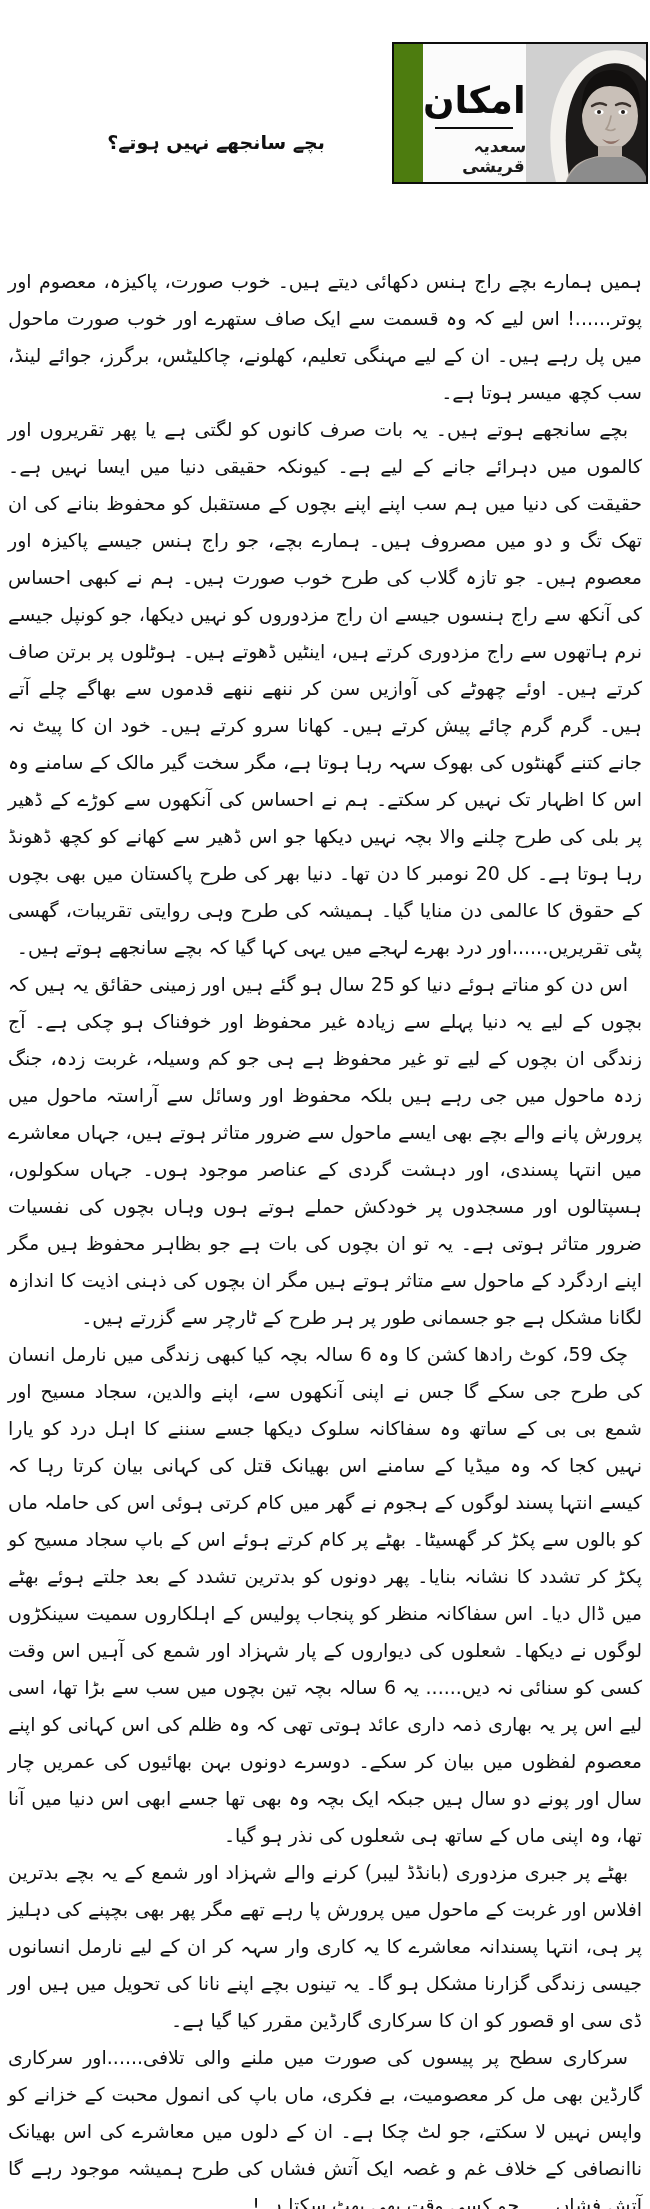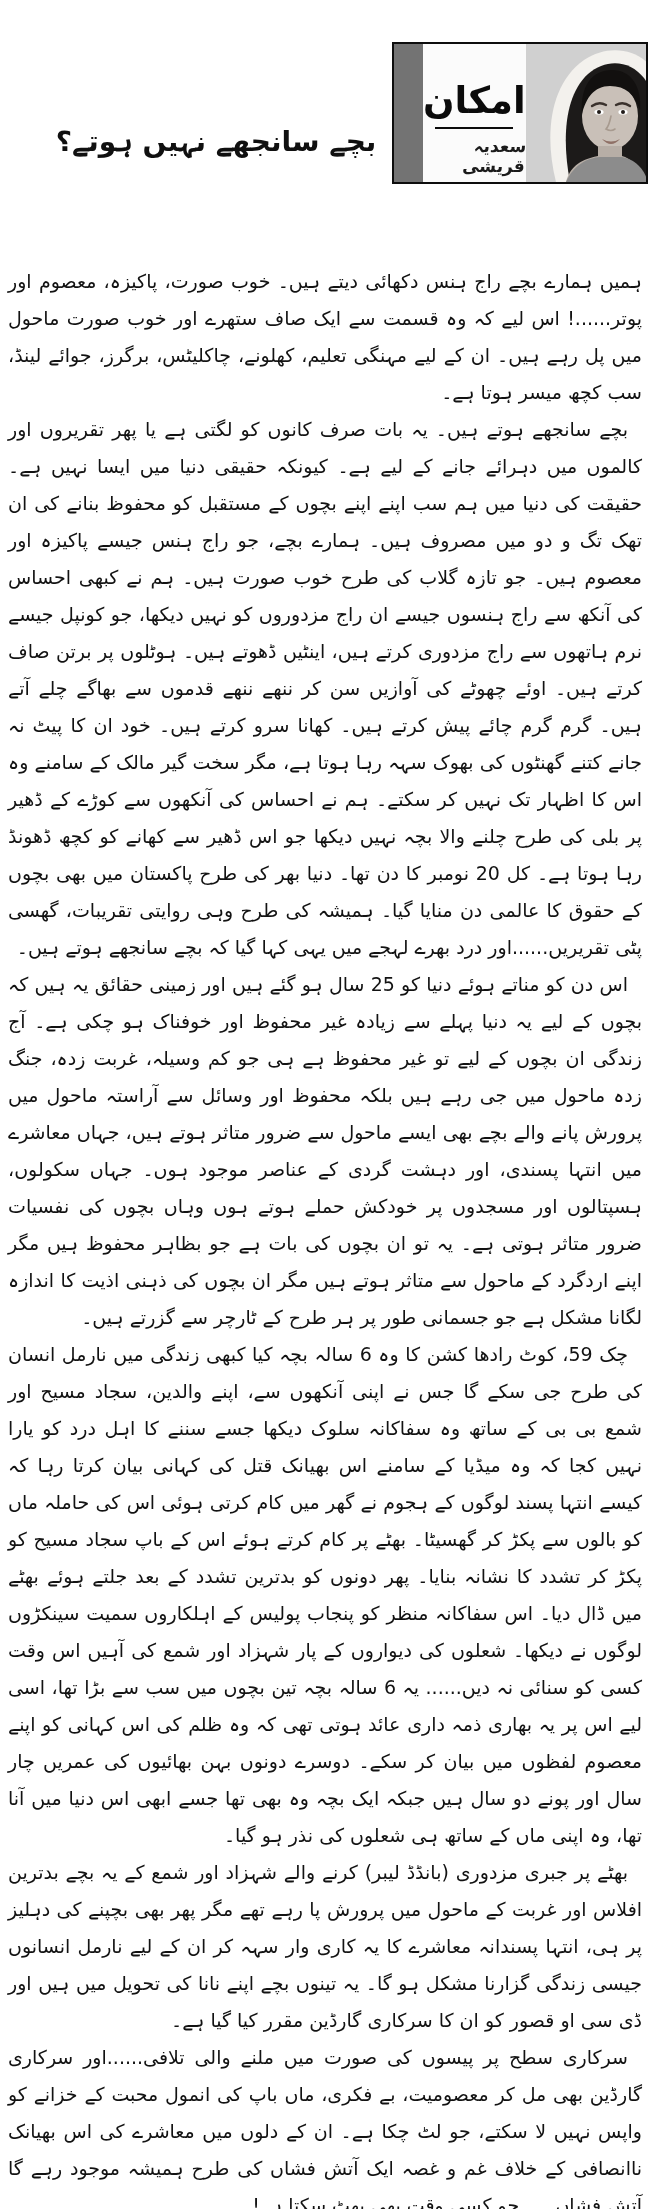--- a/index.html
+++ b/index.html
@@ -8,25 +8,25 @@
     font-family:"DejaVu Sans",sans-serif;color:#141414;position:relative;
     margin:0 auto;
   }
   
   .header{display:flex;align-items:flex-start;padding:42px 2px 0 0;}
   .headline-area{
     flex:1;display:flex;align-items:center;justify-content:center;
     height:163px;padding-top:36px;box-sizing:border-box;
   }
   .headline{
-    direction:rtl;font-size:28px;font-weight:bold;margin:0 0 0 40px;
+    direction:rtl;font-size:19px;font-weight:bold;margin:0 0 0 40px;
     color:#101010;letter-spacing:0;
   }
   .author-box{
-    width:256px;border:2px solid #0d0d0d;background:#737373;
+    width:256px;border:2px solid #0d0d0d;background:#4d7c0f;
     box-sizing:border-box;flex:0 0 auto;padding-left:29px;
   }
   .box-top{display:flex;height:138px;overflow:hidden;}
   .box-left{
     flex:1;display:flex;flex-direction:column;align-items:center;
     justify-content:flex-end;padding-bottom:6px;background:#fbfbfb;
   }
   .column-title{
     direction:rtl;font-size:37px;font-weight:bold;color:#0b0b0b;line-height:1.05;
   }

